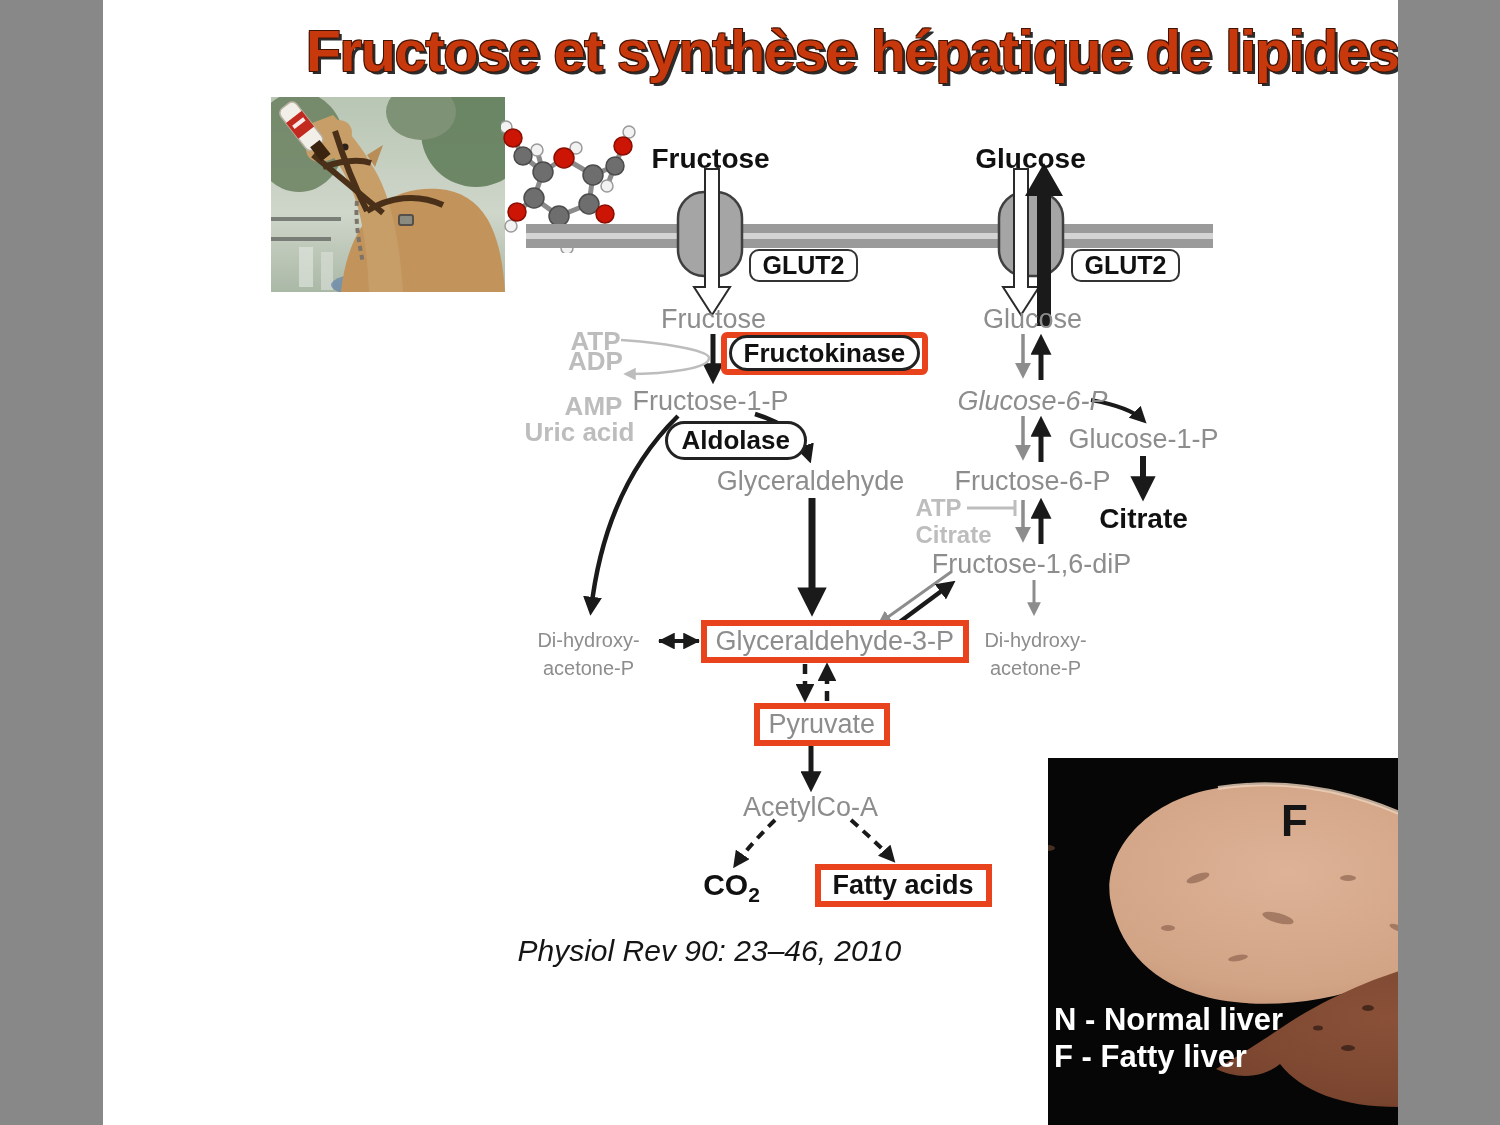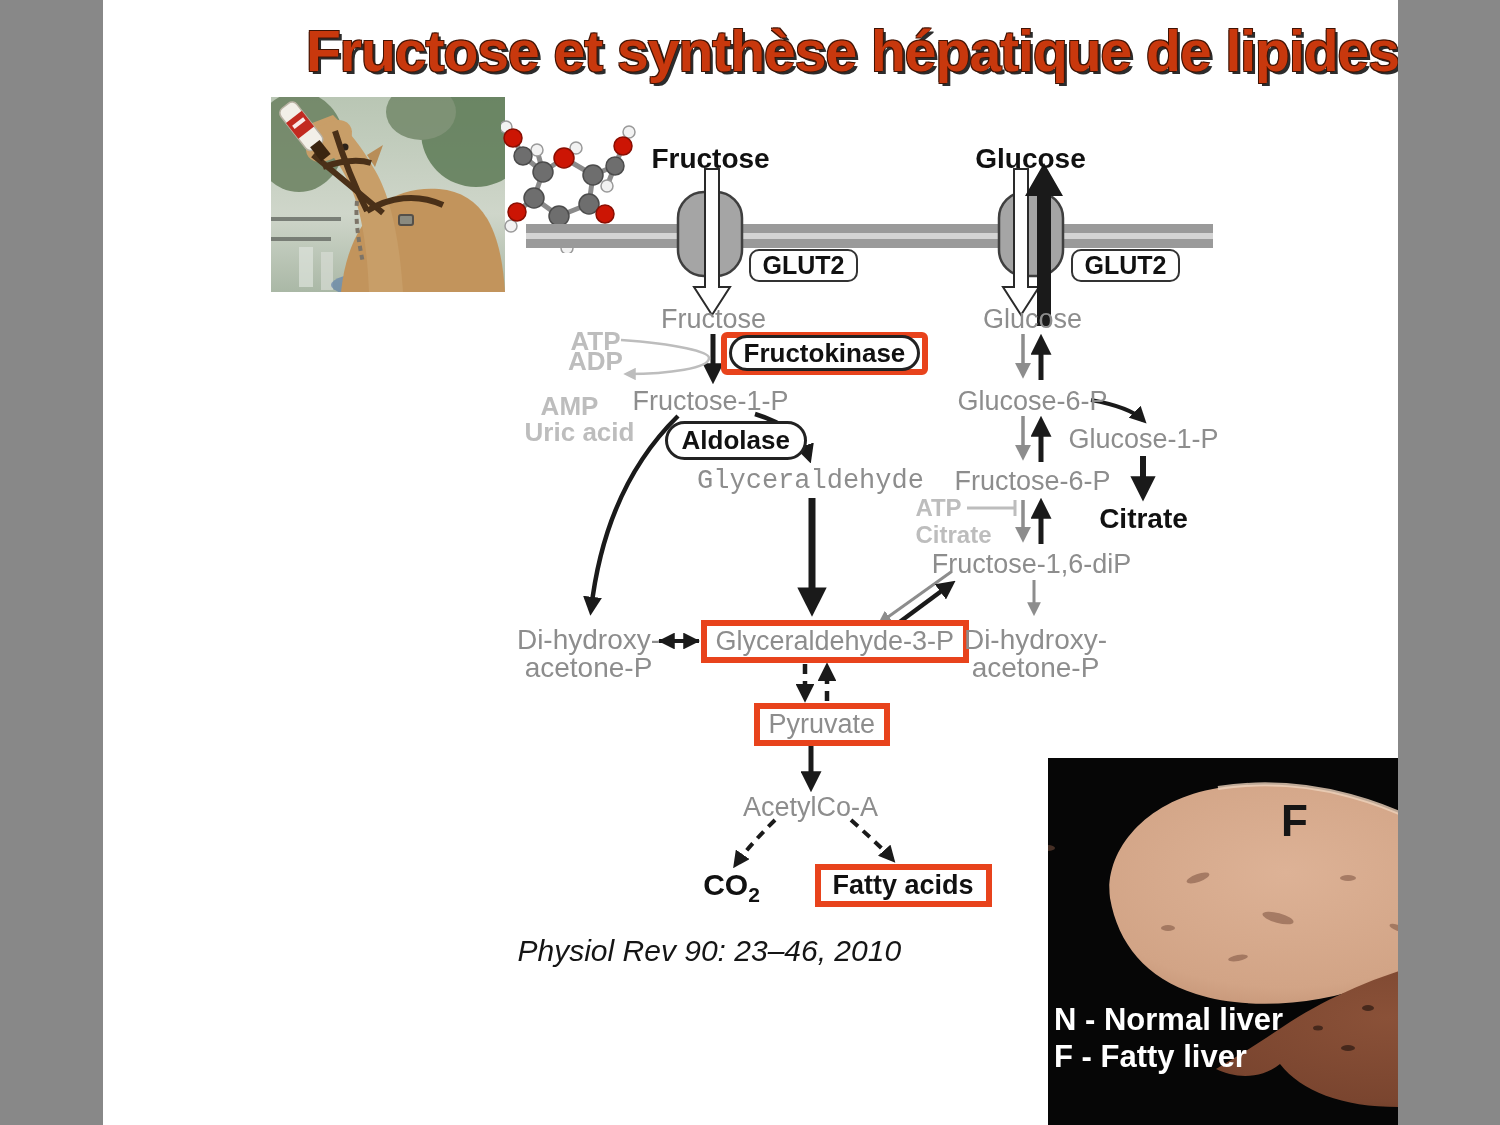--- a/index.html
+++ b/index.html
@@ -8,21 +8,21 @@
     font-family:"Liberation Sans",sans-serif;overflow:hidden;margin:0 auto;
   }
   .abs{position:absolute;}
   .ctr{transform:translateX(-50%);white-space:nowrap;}
   .slide-title{
     left:750px;top:18px;font-size:57px;font-weight:bold;letter-spacing:-1px;
     color:#c8380d;
     text-shadow:-1px -1px 0 #401405,1px -1px 0 #401405,-1px 1px 0 #401405,3px 3px 0 #2c2c2c;
   }
   .node{font-size:27px;color:#8d8d8d;}
-  .node2{font-size:28px;color:#8d8d8d;text-align:center;line-height:28px;}
+  .node2{font-size:20px;color:#8d8d8d;text-align:center;line-height:28px;}
   .bold-node{font-size:28px;font-weight:bold;color:#111;}
   .cofactor{font-size:26px;font-weight:bold;color:#bdbdbd;}
   .cofactor-sm{font-size:24px;font-weight:bold;color:#bdbdbd;}
   .pill{
     display:inline-block;background:#fff;border:3px solid #222;border-radius:20px;
     padding:1px 14px;font-size:26px;font-weight:bold;color:#111;white-space:nowrap;
   }
   .hl-box{
     border:6px solid #e8431c;background:#fff;display:inline-block;white-space:nowrap;
   }
@@ -216,33 +216,33 @@
   </svg>
 
   <div class="abs ctr bold-node" style="left:608px;top:143px;">Fructose</div>
   <div class="abs ctr bold-node" style="left:928px;top:143px;">Glucose</div>
   <div class="abs" style="left:646px;top:249px;"><span class="glut2">GLUT2</span></div>
   <div class="abs" style="left:968px;top:249px;"><span class="glut2">GLUT2</span></div>
 
   <div class="abs ctr node" style="left:611px;top:304px;">Fructose</div>
   <div class="abs ctr cofactor" style="left:493px;top:326px;">ATP</div>
   <div class="abs ctr cofactor" style="left:493px;top:346px;">ADP</div>
-  <div class="abs ctr cofactor" style="left:467px;top:391px;">AMP</div>
+  <div class="abs ctr cofactor" style="left:491px;top:391px;">AMP</div>
   <div class="abs ctr cofactor" style="left:477px;top:417px;">Uric acid</div>
 
   <div class="abs hl-box" style="left:618px;top:332px;border-radius:6px;">
     <span class="inner-pill">Fructokinase</span>
   </div>
 
   <div class="abs ctr node" style="left:608px;top:386px;text-align:center;">Fructose-1-P</div>
   <div class="abs" style="left:562px;top:421px;"><span class="pill">Aldolase</span></div>
-  <div class="abs ctr node" style="left:708px;top:466px;font-family:Liberation Mono, monospace;">Glyceraldehyde</div>
+  <div class="abs ctr node" style="left:708px;top:466px;">Glyceraldehyde</div>
 
   <div class="abs ctr node" style="left:930px;top:304px;">Glucose</div>
-  <div class="abs ctr node" style="left:930px;top:386px;">Glucose-6-P</div>
+  <div class="abs ctr node" style="left:930px;top:386px;font-style:italic;">Glucose-6-P</div>
   <div class="abs ctr node" style="left:1041px;top:424px;">Glucose-1-P</div>
   <div class="abs ctr bold-node" style="left:1041px;top:503px;">Citrate</div>
   <div class="abs ctr node" style="left:930px;top:466px;">Fructose-6-P</div>
   <div class="abs ctr cofactor-sm" style="left:836px;top:494px;">ATP</div>
   <div class="abs ctr cofactor-sm" style="left:851px;top:521px;">Citrate</div>
   <div class="abs ctr node" style="left:929px;top:549px;">Fructose-1,6-diP</div>
 
   <div class="abs ctr node2" style="left:486px;top:626px;">
     <div>Di-hydroxy-</div>
     <div>acetone-P</div>

